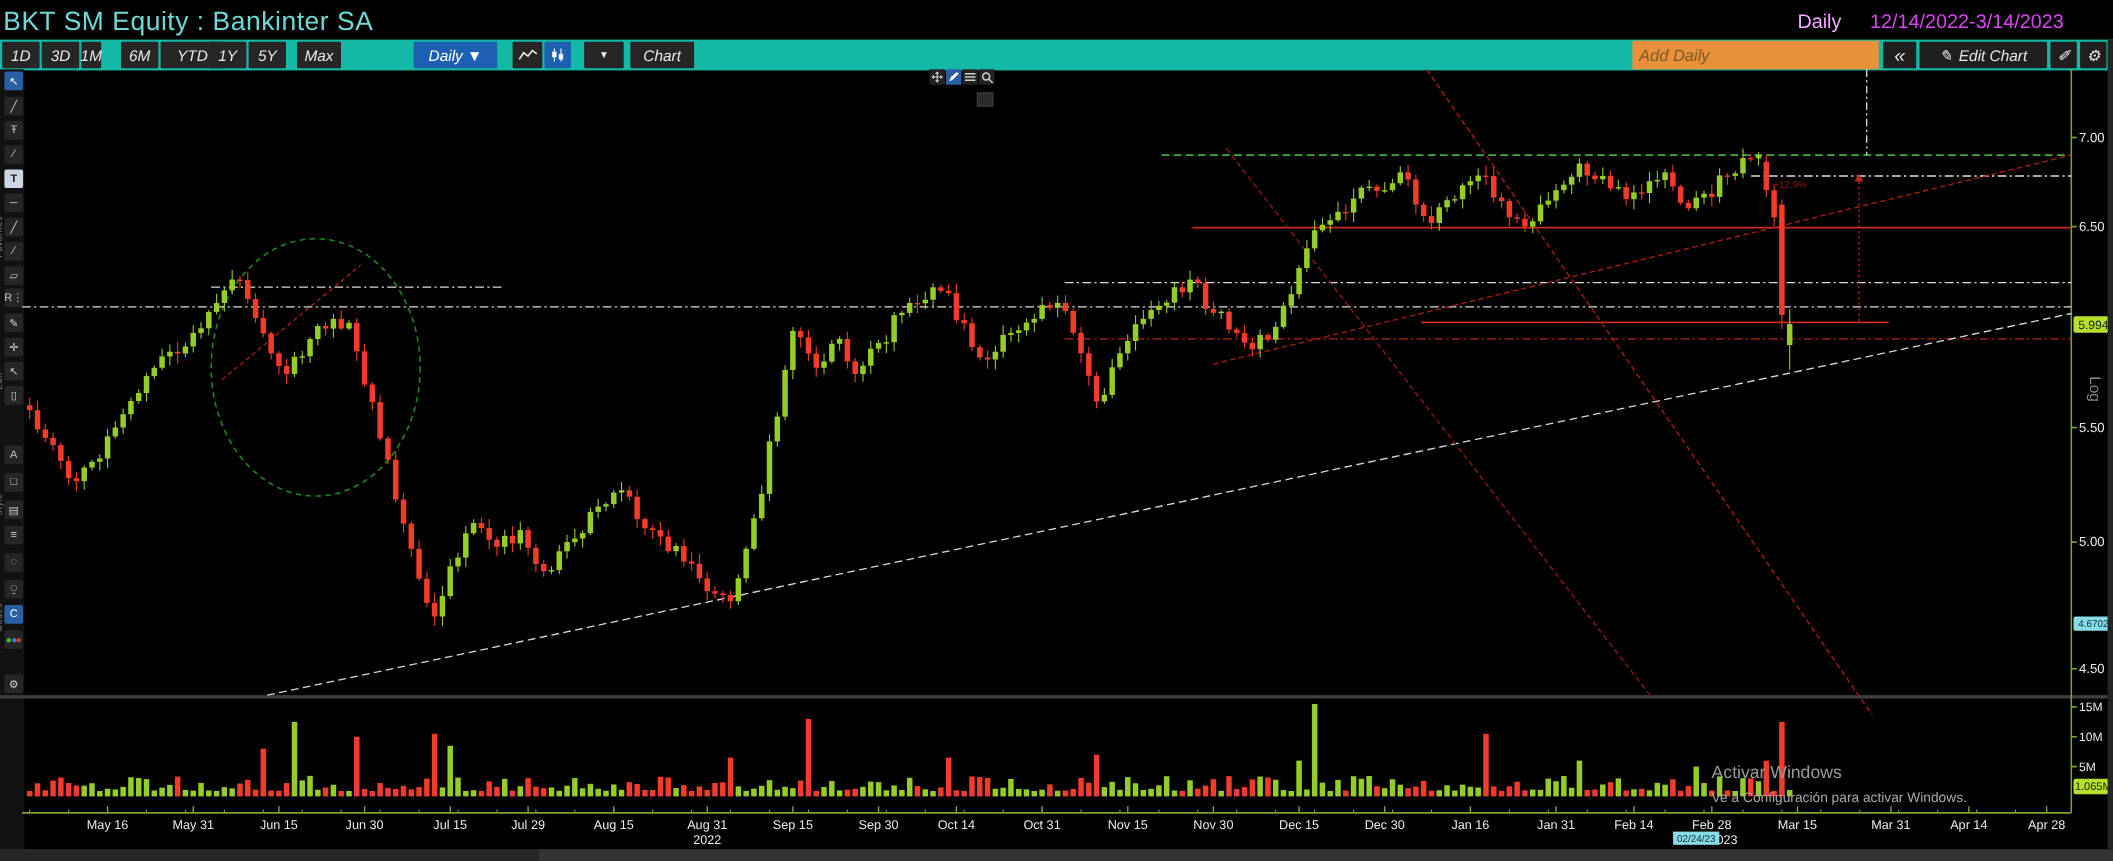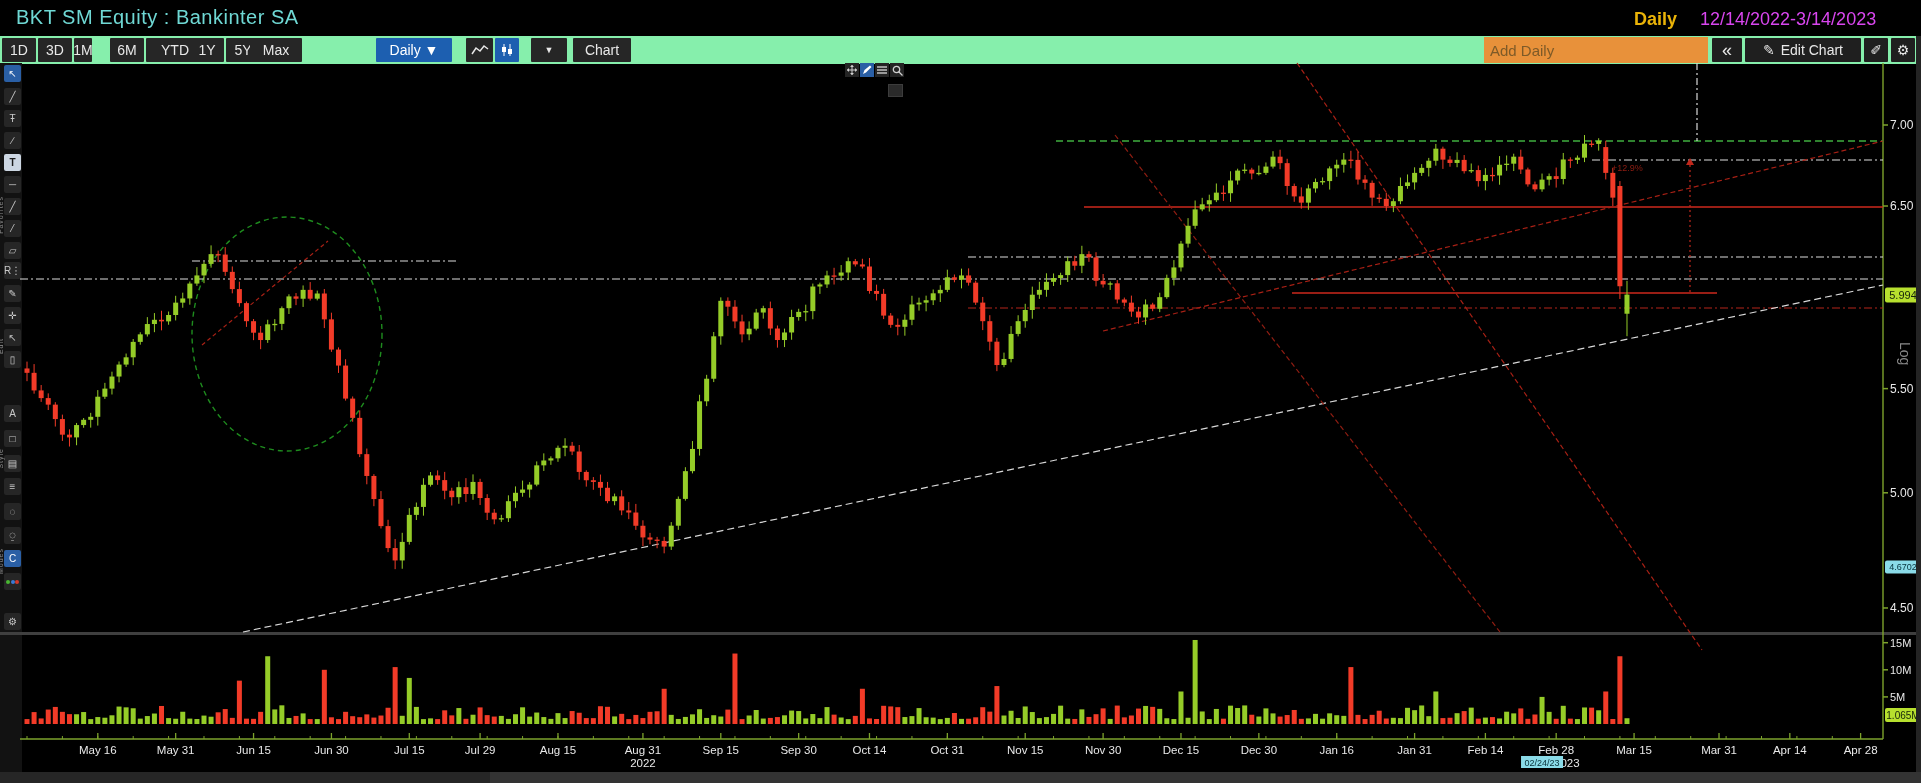--- a/index.html
+++ b/index.html
@@ -1,23 +1,23 @@
 <!DOCTYPE html>
 <html><head>
 <meta charset="utf-8">
 <style>
   html,body{margin:0;padding:0;background:#000;}
   #app{position:relative;width:1921px;height:783px;background:#000;overflow:hidden;
        font-family:"Liberation Sans",sans-serif;}
   
   #titlebar{position:absolute;left:0;top:0;width:100%;height:36px;background:#000;}
-  #title{position:absolute;left:16px;top:6px;font-size:20px;color:#6fd8d4;letter-spacing:.5px;}
-  #period-top{position:absolute;left:1634px;top:9px;font-size:18px;color:#eab308;font-weight:bold;}
+  #title{position:absolute;left:3px;top:6px;font-size:24px;color:#6fd8d4;letter-spacing:.5px;}
+  #period-top{position:absolute;left:1634px;top:9px;font-size:18px;color:#f0abfc;}
   #range-top{position:absolute;left:1700px;top:9px;font-size:18px;color:#d946ef;}
-  #toolbar{position:absolute;left:0;top:36px;width:100%;height:28px;background:#86efac;}
+  #toolbar{position:absolute;left:0;top:36px;width:100%;height:28px;background:#14b8a6;font-style:italic;}
   .tbtn{position:absolute;top:2px;height:24px;background:#262626;color:#e8e8e8;font-size:14px;
         display:flex;align-items:center;justify-content:center;border-radius:1px;}
   .tbtn.blue{background:#1d5fb0;color:#fff;}
   #add-data{position:absolute;left:1484px;top:1px;width:224px;height:26px;background:#e8913a;
             color:#7d5a28;font-size:15px;display:flex;align-items:center;padding-left:6px;box-sizing:border-box;}
   .icobtn{position:absolute;top:2px;height:24px;background:#1f1f1f;color:#e8e8e8;display:flex;
           align-items:center;justify-content:center;font-size:14px;border-radius:1px;}
   
   #sidebar{position:absolute;left:0;top:63px;width:22px;height:709px;background:#121212;}
   .sic{position:absolute;left:4px;width:17px;height:17px;background:#262626;color:#c8c8c8;
@@ -53,21 +53,21 @@
   </div>
 
   <div id="toolbar">
     <div class="tbtn" style="left:2px;width:34px">1D</div>
     <div class="tbtn" style="left:38px;width:34px">3D</div>
     <div class="tbtn" style="left:74px;width:18px">1M</div>
     <div class="tbtn" style="left:110px;width:34px">6M</div>
     <div class="tbtn" style="left:146px;width:58px">YTD</div>
     <div class="tbtn" style="left:190px;width:34px">1Y</div>
     <div class="tbtn" style="left:226px;width:34px">5Y</div>
-    <div class="tbtn" style="left:250px;width:52px">Max</div>
+    <div class="tbtn" style="left:270px;width:40px">Max</div>
     <div class="tbtn blue" style="left:376px;width:76px">Daily ▼</div>
     <div class="tbtn" style="left:466px;width:27px">
       <svg width="18" height="12" viewBox="0 0 18 12">
         <polyline points="1,10 5,4 9,7 13,2 17,5" fill="none" stroke="#e8e8e8" stroke-width="1.5"></polyline>
         </svg>
     </div>
     <div class="tbtn blue" style="left:495px;width:24px">
       <svg width="14" height="14" viewBox="0 0 14 14">
         <line x1="4" y1="1" x2="4" y2="13" stroke="#fff" stroke-width="1"></line>
         <rect x="2" y="4" width="4" height="5" fill="#fff"></rect>
@@ -993,13 +993,17 @@
       <rect x="1885" y="708" width="36" height="14" rx="2" fill="#b7e02e"></rect>
       <text x="1903" y="718.6" fill="#15230a" font-size="10" text-anchor="middle">1.065M</text>
       <text x="1900" y="342" fill="#8a8a8a" font-size="14" transform="rotate(90 1900 342)">Log</text>
     </svg>
 
   <div id="rightstrip"></div>
   <div id="bottomstrip">
       <div class="lseg"></div>
     </div>
 
+  <div id="watermark">
+    <div id="wm1">Activar Windows</div>
+    <div id="wm2">Ve a Configuración para activar Windows.</div>
+  </div>
 </div>
 
 </body></html>

